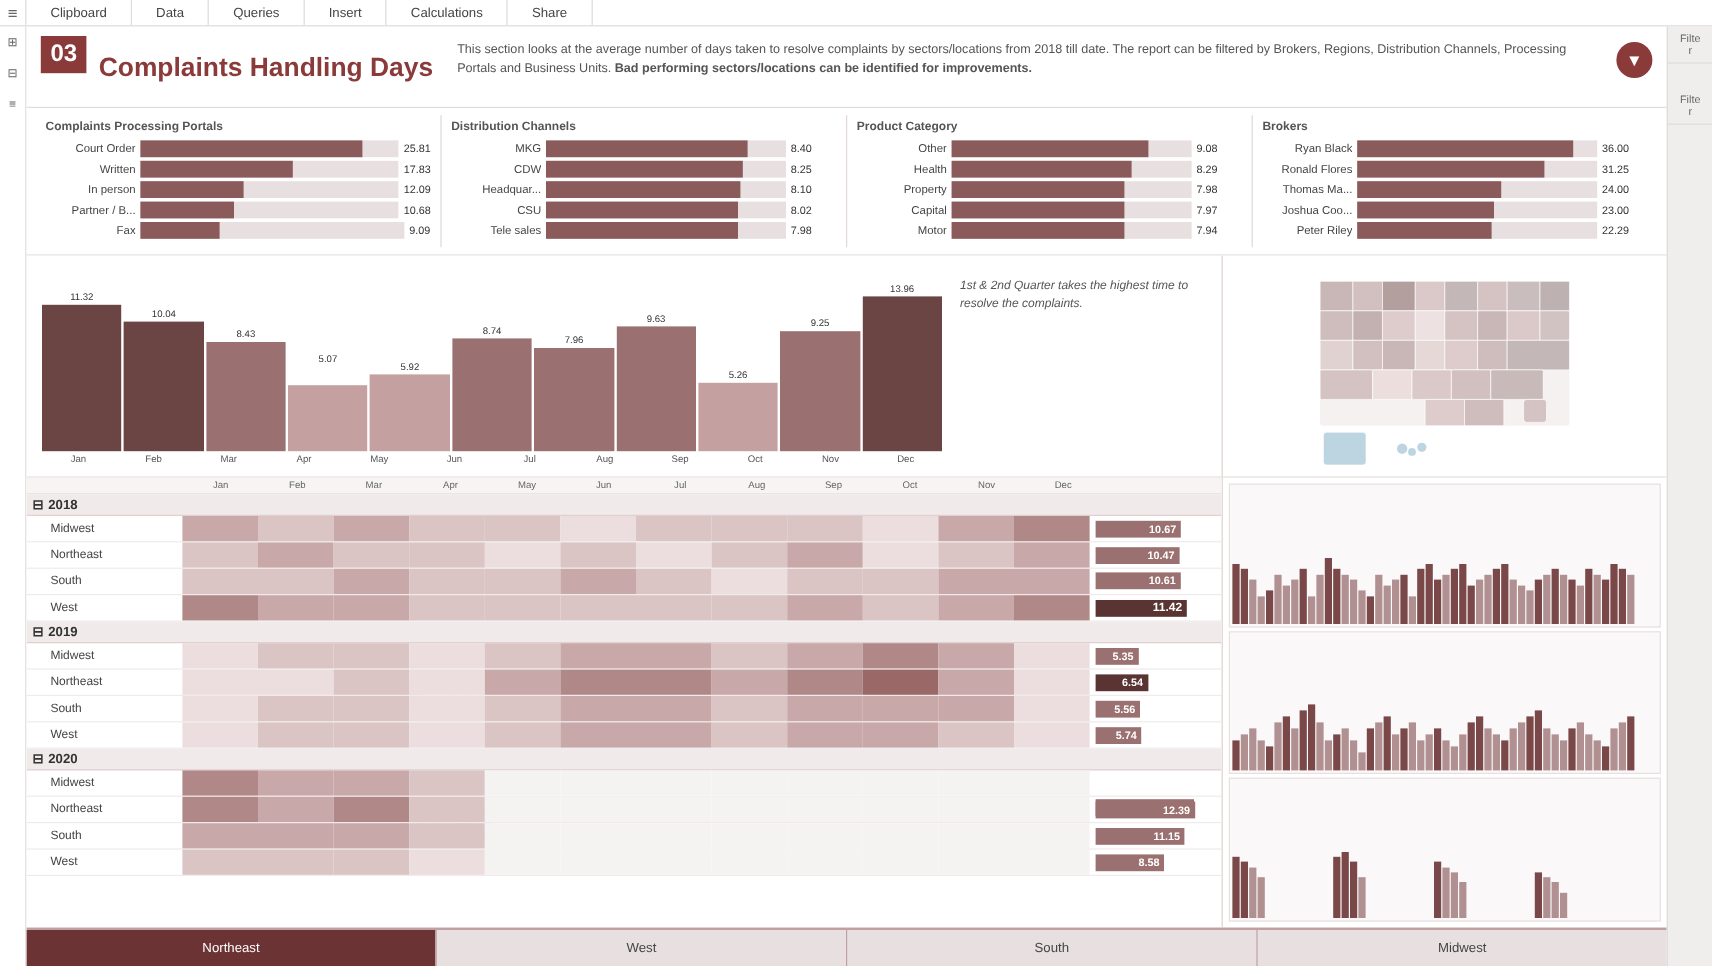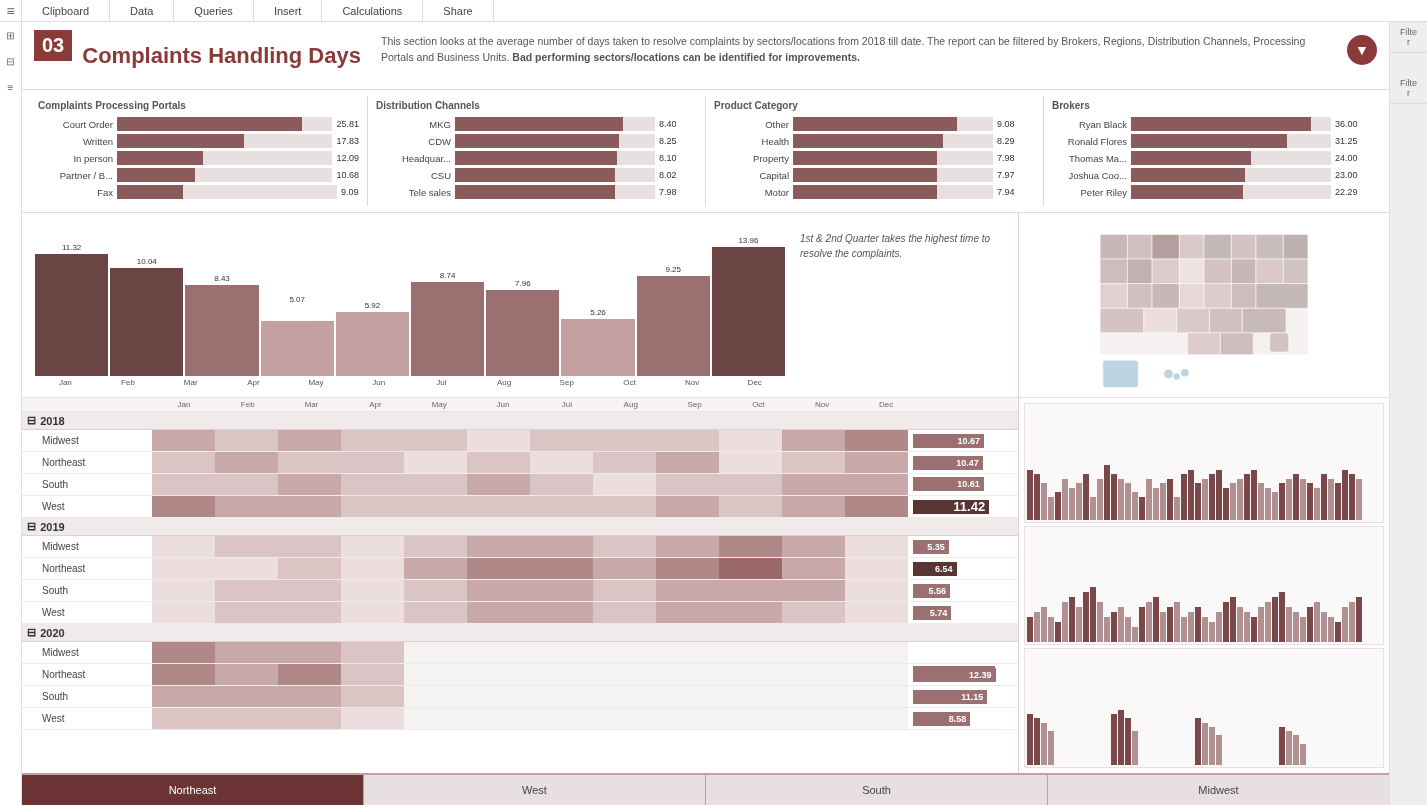--- a/index.html
+++ b/index.html
@@ -260,20 +260,24 @@
                     <div style="font-size: 8px; color: rgb(51, 51, 51); margin-bottom: 2px;">5.92</div>
                     <div style="background: rgb(196, 160, 160); width: 100%; height: 64px;"></div>
                   </div>
                   <div style="flex: 1 1 0%; display: flex; flex-direction: column; align-items: center;">
                     <div style="font-size: 8px; color: rgb(51, 51, 51); margin-bottom: 2px;">8.74</div>
                     <div style="background: rgb(155, 112, 112); width: 100%; height: 94px;"></div>
                   </div>
                   <div style="flex: 1 1 0%; display: flex; flex-direction: column; align-items: center;">
                     <div style="font-size: 8px; color: rgb(51, 51, 51); margin-bottom: 2px;">7.96</div>
                     <div style="background: rgb(155, 112, 112); width: 100%; height: 86px;"></div>
+                  </div>
+                  <div style="flex: 1 1 0%; display: flex; flex-direction: column; align-items: center;">
+                    <div style="font-size: 8px; color: rgb(51, 51, 51); margin-bottom: 2px;">9.63</div>
+                    <div style="background: rgb(155, 112, 112); width: 100%; height: 104px;"></div>
                   </div>
                   <div style="flex: 1 1 0%; display: flex; flex-direction: column; align-items: center;">
                     <div style="font-size: 8px; color: rgb(51, 51, 51); margin-bottom: 2px;">5.26</div>
                     <div style="background: rgb(196, 160, 160); width: 100%; height: 57px;"></div>
                   </div>
                   <div style="flex: 1 1 0%; display: flex; flex-direction: column; align-items: center;">
                     <div style="font-size: 8px; color: rgb(51, 51, 51); margin-bottom: 2px;">9.25</div>
                     <div style="background: rgb(155, 112, 112); width: 100%; height: 100px;"></div>
                   </div>
                   <div style="flex: 1 1 0%; display: flex; flex-direction: column; align-items: center;">
@@ -401,21 +405,21 @@
                     <div style="flex: 1 1 0%; height: 100%; background: rgb(218, 196, 196);"></div>
                     <div style="flex: 1 1 0%; height: 100%; background: rgb(218, 196, 196);"></div>
                     <div style="flex: 1 1 0%; height: 100%; background: rgb(218, 196, 196);"></div>
                     <div style="flex: 1 1 0%; height: 100%; background: rgb(200, 168, 168);"></div>
                     <div style="flex: 1 1 0%; height: 100%; background: rgb(218, 196, 196);"></div>
                     <div style="flex: 1 1 0%; height: 100%; background: rgb(200, 168, 168);"></div>
                     <div style="flex: 1 1 0%; height: 100%; background: rgb(176, 136, 136);"></div>
                   </div>
                   <div style="width: 100px; height: 16px; margin-left: 5px; margin-right: 5px; flex-shrink: 0; display: flex; align-items: center;">
                     <div style="background: rgb(90, 51, 51); width: 76.1333%; height: 14px; display: flex; align-items: center; justify-content: flex-end; padding-right: 4px; min-width: 30px;">
-                      <span style="font-size: 13px; color: white; font-weight: bold;">11.42</span>
+                      <span style="font-size: 10px; color: white; font-weight: bold;">11.42</span>
                     </div>
                   </div>
                 </div>
               </div>
               <div style="display: flex; align-items: center; padding: 2px 5px; background: rgb(240, 234, 234); cursor: pointer; font-weight: bold; font-size: 11px; border-bottom: 1px solid rgb(224, 208, 208); position: relative;">
                 <span style="margin-right:4px;">⊟</span>
                 <span>2019</span>
               </div>
               <div style="position: relative;">
                 <div style="position: absolute; left: 35%; top: 50%; transform: translate(-50%, -50%); font-size: 36px; color: rgba(180, 150, 150, 0.2); font-weight: bold; pointer-events: none; z-index: 1;">5.74</div>

